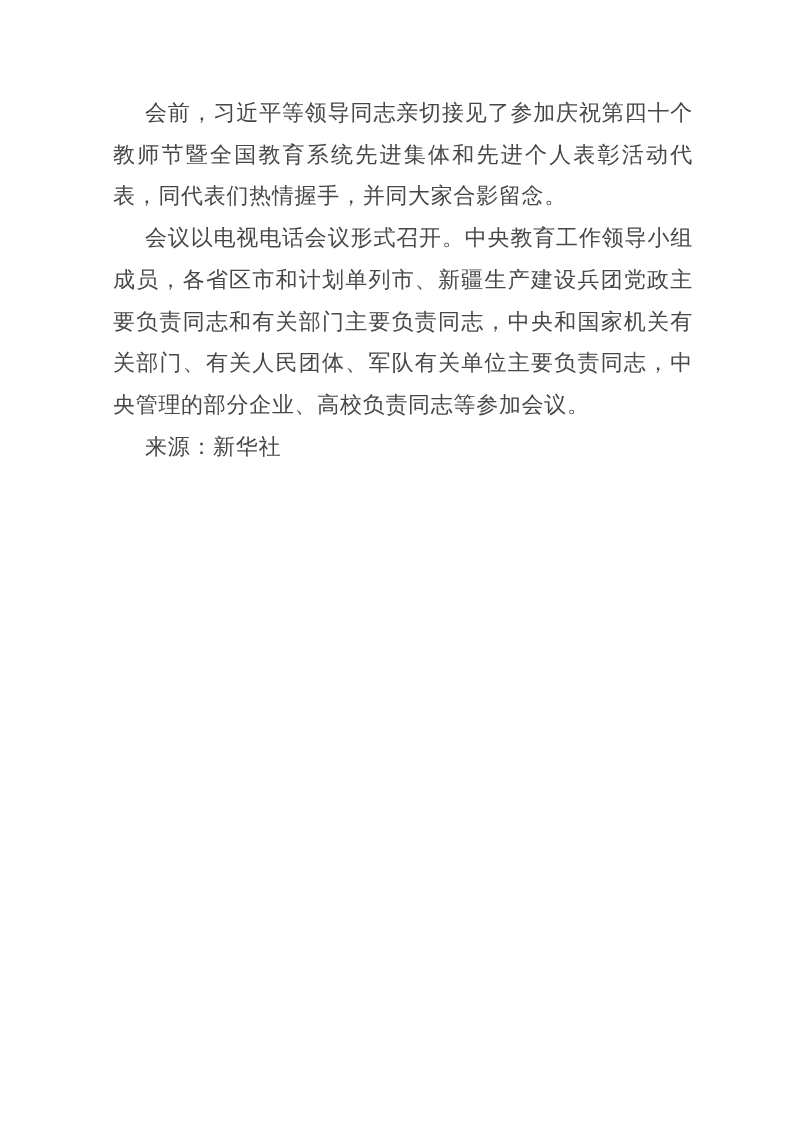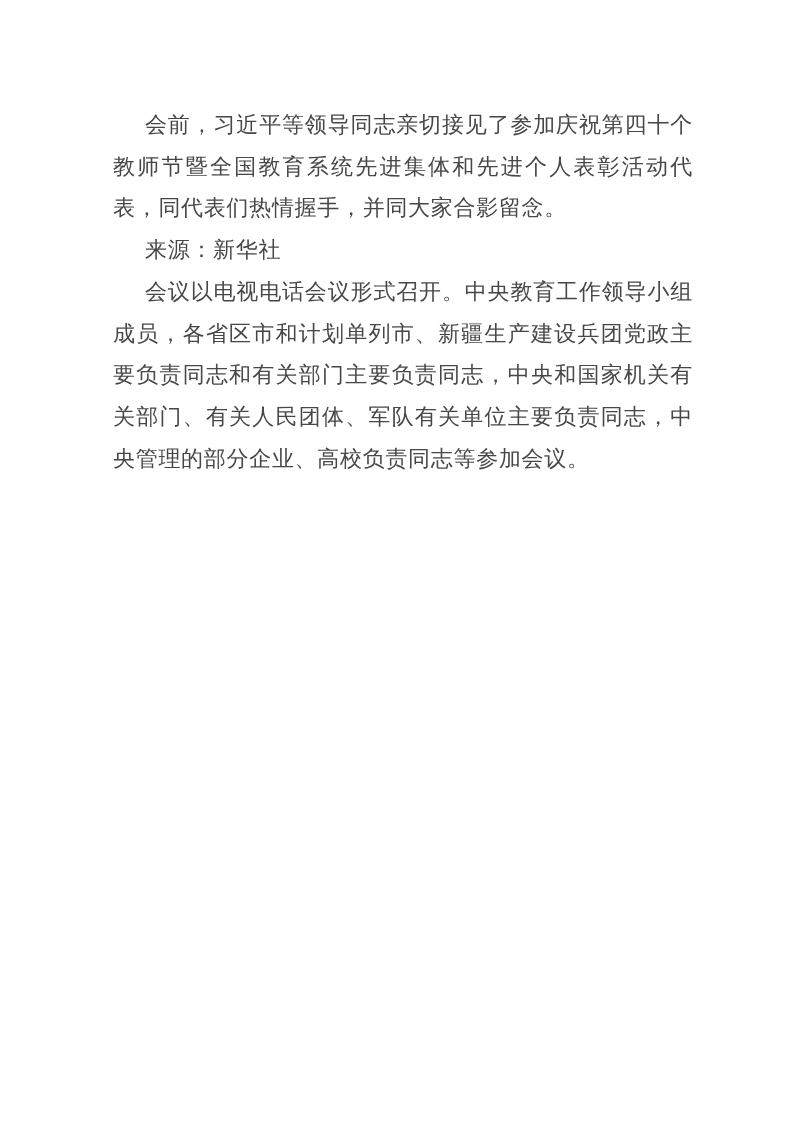--- a/index.html
+++ b/index.html
@@ -10,21 +10,21 @@
   .page {
     position: relative;
     width: 793px;
     height: 1122px;
     background: #ffffff;
     overflow: hidden;
   }
   .text-block {
     position: absolute;
     left: 113px;
-    top: 104px;
+    top: 92px;
     width: 580px;
   }
   .para {
     margin: 0;
     font-family: "Liberation Serif", "DejaVu Serif", serif;
     font-size: 22px;
     line-height: 41.7px;
     letter-spacing: 0.7px;
     color: #474747;
     text-align: justify;
@@ -32,16 +32,16 @@
     text-indent: 32px;
     word-break: break-all;
   }
 </style>
 </head>
 <body>
 
 <div class="page">
   <div class="text-block">
     <p class="para">会前，习近平等领导同志亲切接见了参加庆祝第四十个教师节暨全国教育系统先进集体和先进个人表彰活动代表，同代表们热情握手，并同大家合影留念。</p>
+    <p class="para">会议以电视电话会议形式召开。中央教育工作领导小组成员，各省区市和计划单列市、新疆生产建设兵团党政主要负责同志和有关部门主要负责同志，中央和国家机关有关部门、有关人民团体、军队有关单位主要负责同志，中央管理的部分企业、高校负责同志等参加会议。</p>
     <p class="para">来源：新华社</p>
-    <p class="para">会议以电视电话会议形式召开。中央教育工作领导小组成员，各省区市和计划单列市、新疆生产建设兵团党政主要负责同志和有关部门主要负责同志，中央和国家机关有关部门、有关人民团体、军队有关单位主要负责同志，中央管理的部分企业、高校负责同志等参加会议。</p>
   </div>
 </div>
 
 </body></html>

